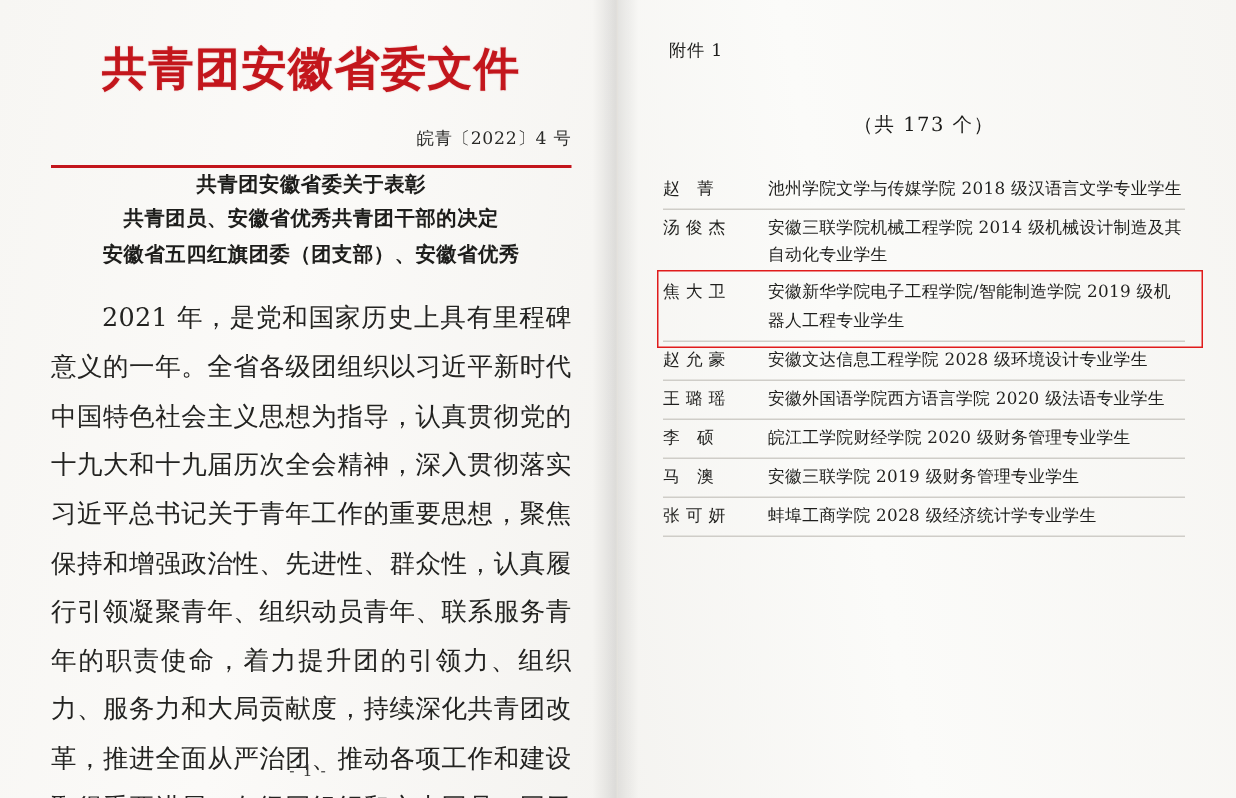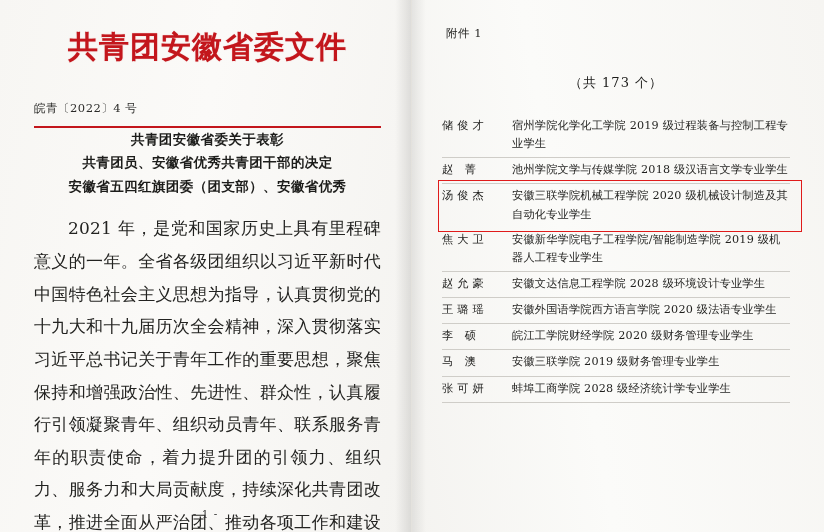--- a/index.html
+++ b/index.html
@@ -43,24 +43,24 @@
     color: #c3161c;
     font-family: "DejaVu Serif", "Liberation Serif", serif;
     font-weight: bold;
     font-size: 30px;
     letter-spacing: 1px;
     line-height: 1.15;
     margin-top: 16px;
     text-shadow: 0 0 1px rgba(195,22,28,0.4);
   }
   .doc-number {
-    text-align: left;
+    text-align: right;
     font-size: 11.5px;
     color: #2a2a28;
-    margin-top: 36px;
+    margin-top: 20px;
     letter-spacing: 0.5px;
   }
   .red-rule {
     margin-top: 10px;
     height: 2px;
     background: #c3161c;
     width: 100%;
   }
   .doc-title {
     text-align: center;
@@ -189,30 +189,26 @@
   </div>
 
   <div class="right-doc">
     <div class="attach-label">附件 1</div>
     <div class="list-subtitle">（共 173 个）</div>
 
     <div class="hl-wrap">
       <table class="name-table">
         <tbody id="name-rows">
             <tr class="rowline">
-              <td class="namecell">储俊才</td>
-              <td>宿州学院化学化工学院 2019 级过程装备与控制工程专业学生</td>
-            </tr>
-            <tr class="rowline">
               <td class="namecell">赵 菁</td>
               <td>池州学院文学与传媒学院 2018 级汉语言文学专业学生</td>
             </tr>
             <tr class="highlight" id="hl-row">
               <td class="namecell">汤俊杰</td>
-              <td>安徽三联学院机械工程学院 2020 级机械设计制造及其自动化专业学生</td>
+              <td>安徽三联学院机械工程学院 2014 级机械设计制造及其自动化专业学生</td>
             </tr>
             <tr class="rowline">
               <td class="namecell">焦大卫</td>
               <td>安徽新华学院电子工程学院/智能制造学院 2019 级机器人工程专业学生</td>
             </tr>
             <tr class="rowline">
               <td class="namecell">赵允豪</td>
               <td>安徽文达信息工程学院 2028 级环境设计专业学生</td>
             </tr>
             <tr class="rowline">

